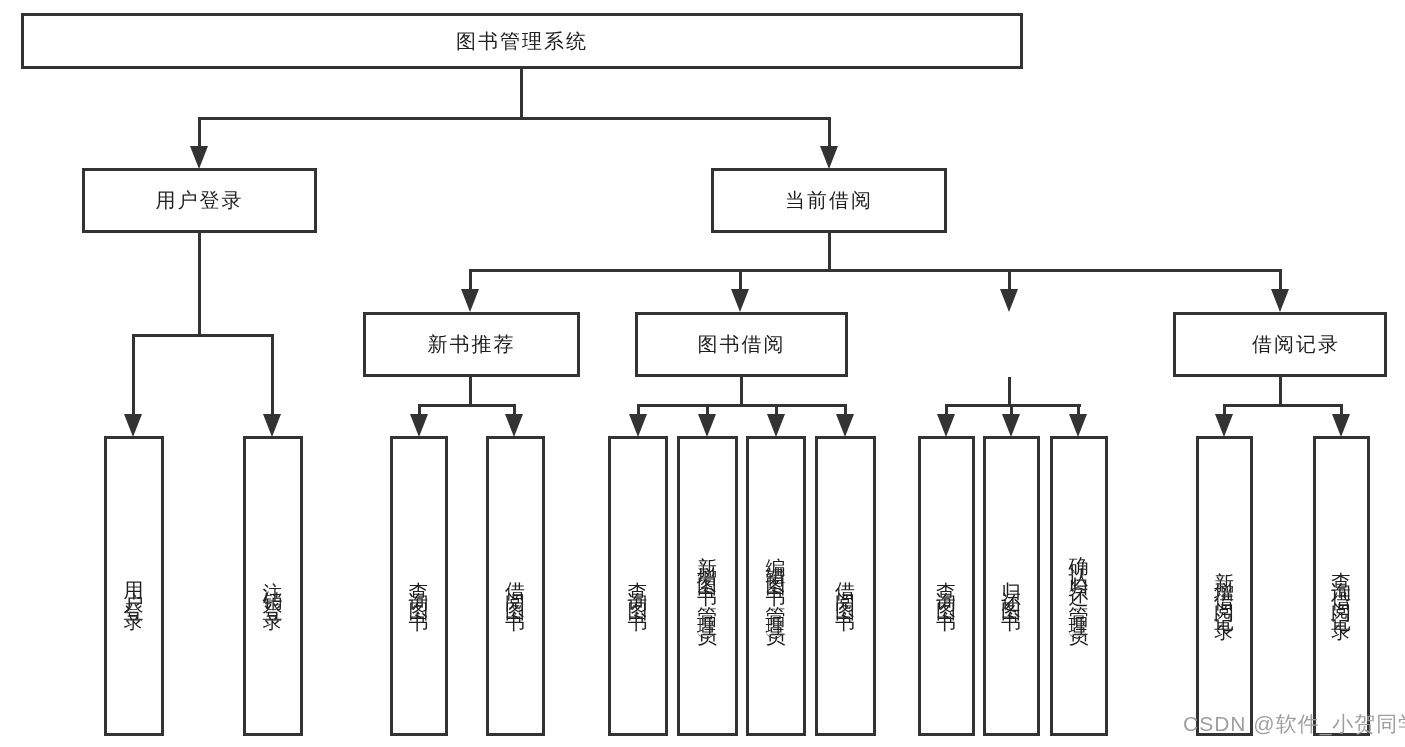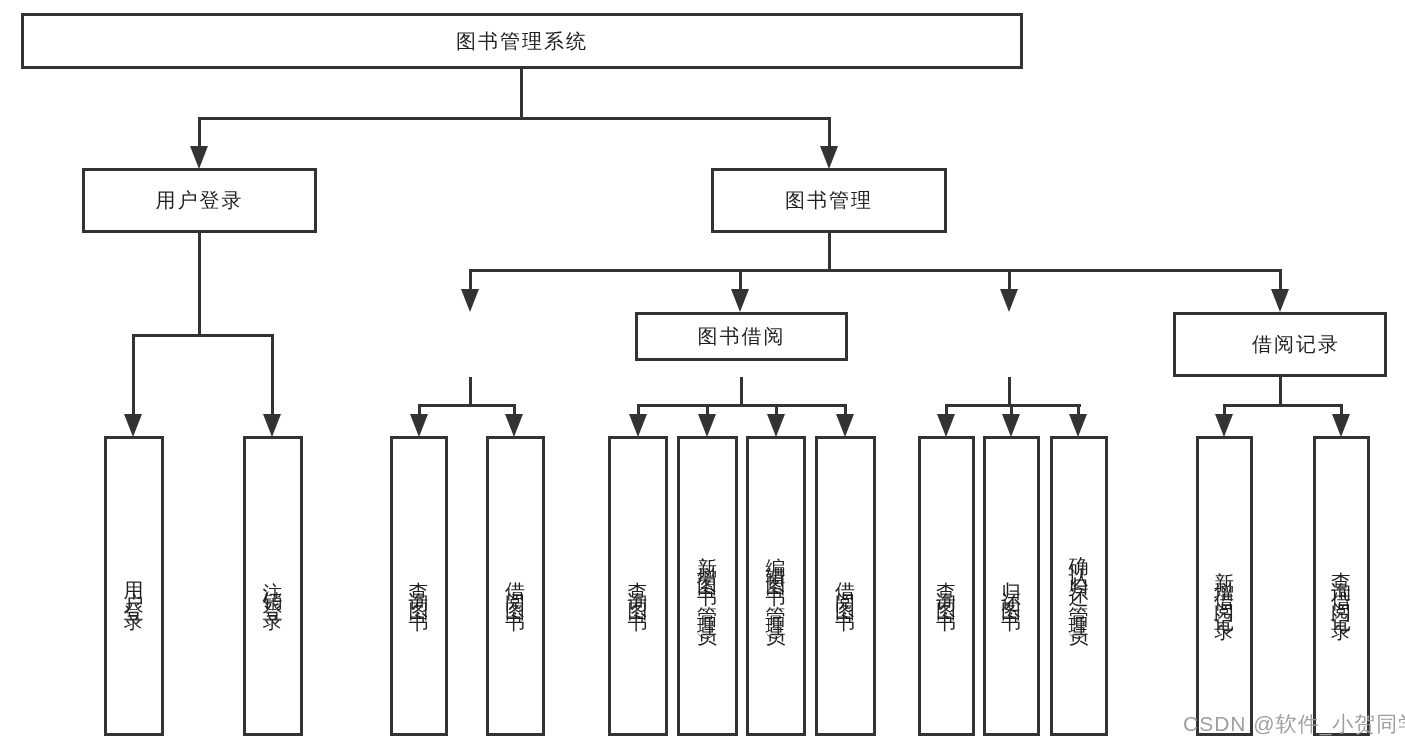--- a/index.html
+++ b/index.html
@@ -71,42 +71,45 @@
   <div class="h" style="left:198px;top:117px;width:633px;"></div>
   <div class="v" style="left:198px;top:117px;height:30px;"></div>
   <div class="v" style="left:828px;top:117px;height:30px;"></div>
   <div class="arr" style="left:190px;top:146px;"></div>
   <div class="arr" style="left:820px;top:146px;"></div>
 
   <div class="box" style="left:82px;top:168px;width:235px;height:65px;">
     <span>用户登录</span>
   </div>
   <div class="box" style="left:711px;top:168px;width:236px;height:65px;">
-    <span>图书管理</span>
+    <span>当前借阅</span>
   </div>
 
   <div class="v" style="left:198px;top:233px;height:102px;"></div>
   <div class="h" style="left:132px;top:334px;width:142px;"></div>
   <div class="v" style="left:132px;top:334px;height:82px;"></div>
   <div class="v" style="left:271px;top:334px;height:82px;"></div>
   <div class="arr" style="left:124px;top:414px;"></div>
   <div class="arr" style="left:263px;top:414px;"></div>
 
   <div class="v" style="left:828px;top:233px;height:39px;"></div>
   <div class="h" style="left:469px;top:269px;width:813px;"></div>
   <div class="v" style="left:469px;top:269px;height:22px;"></div>
   <div class="v" style="left:739px;top:269px;height:22px;"></div>
   <div class="v" style="left:1008px;top:269px;height:22px;"></div>
   <div class="v" style="left:1279px;top:269px;height:22px;"></div>
   <div class="arr" style="left:461px;top:289px;"></div>
   <div class="arr" style="left:731px;top:289px;"></div>
   <div class="arr" style="left:1000px;top:289px;"></div>
   <div class="arr" style="left:1271px;top:289px;"></div>
 
-  <div class="box" style="left:635px;top:312px;width:213px;height:49px;">
+  <div class="box" style="left:363px;top:312px;width:217px;height:65px;">
+    <span>新书推荐</span>
+  </div>
+  <div class="box" style="left:635px;top:312px;width:213px;height:65px;">
     <span>图书借阅</span>
   </div>
   <div class="box" style="left:1173px;top:312px;width:214px;height:65px;padding-left:32px;">
     <span>借阅记录</span>
   </div>
 
   <div class="v" style="left:469px;top:377px;height:29px;"></div>
   <div class="h" style="left:418px;top:404px;width:98px;"></div>
   <div class="v" style="left:418px;top:404px;height:12px;"></div>
   <div class="v" style="left:513px;top:404px;height:12px;"></div>

